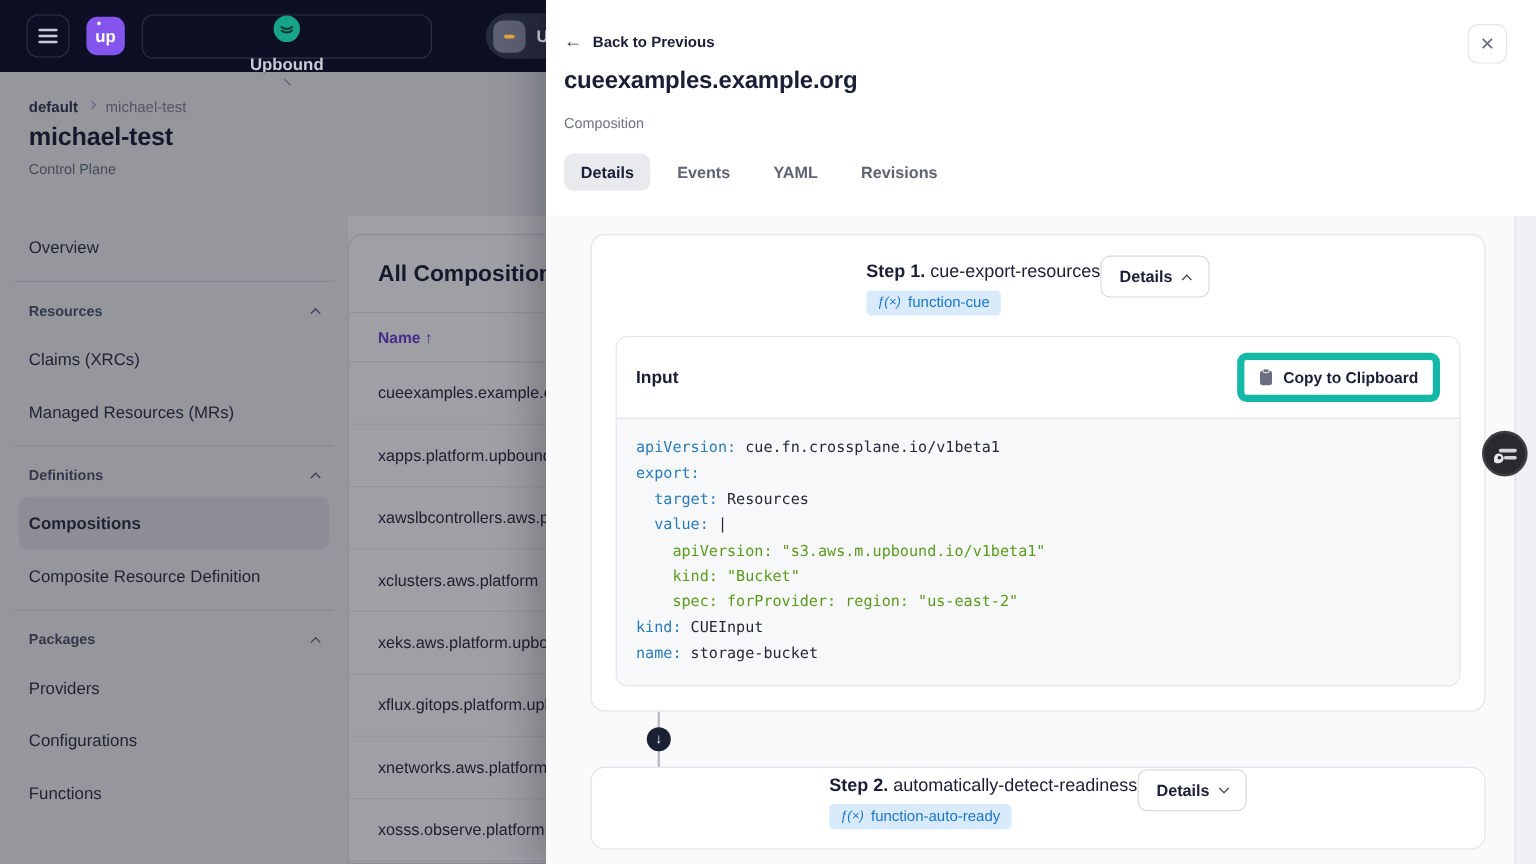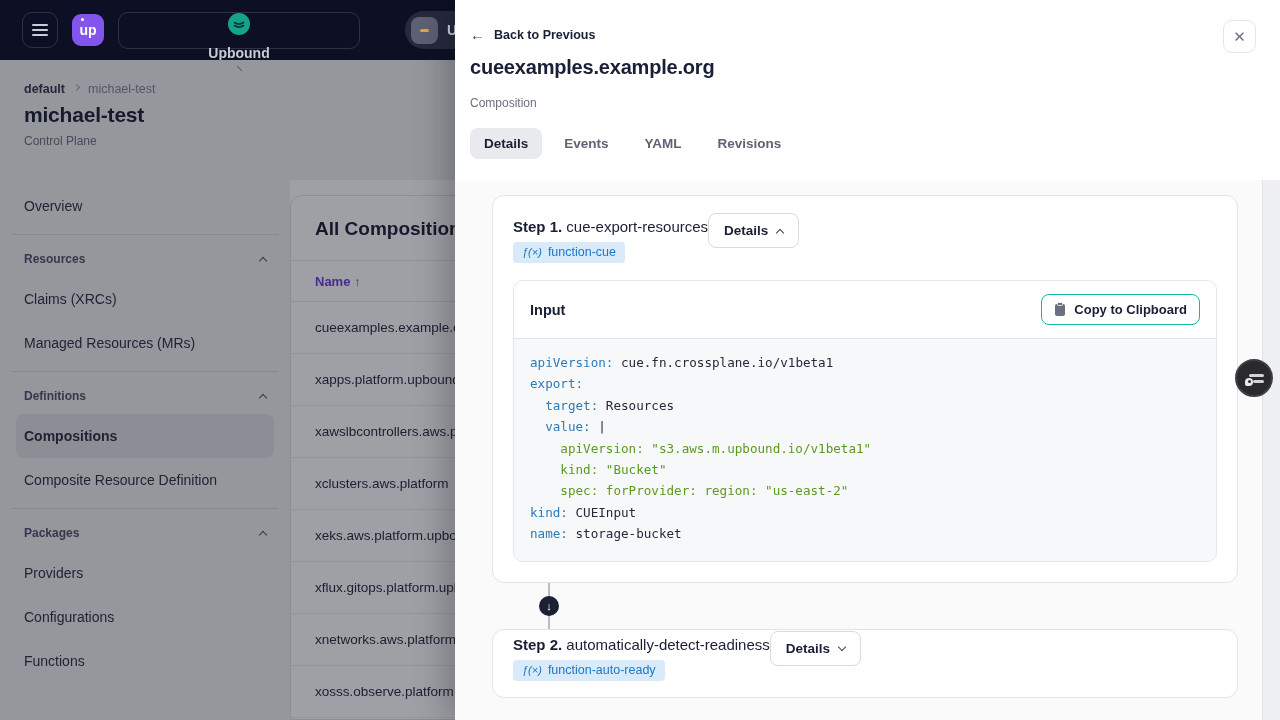--- a/index.html
+++ b/index.html
@@ -79,34 +79,34 @@
   .tabs{position:absolute;left:15px;top:128px;display:flex;align-items:center;gap:8px;}
   .tab{padding:8px 14px;font-size:13.5px;font-weight:bold;color:#5f6474;border-radius:8px;cursor:pointer;}
   .tab.active{background:#e9eaee;color:#1a1f36;}
 
   .pn-content{position:absolute;left:0;top:180px;width:825px;height:540px;background:#fafafb;
     padding:15px 42px 0 37px;overflow:hidden;}
   .scroll-gutter{position:absolute;right:0;top:180px;width:18px;height:540px;background:#eef0f3;
     border-left:1px solid #e0e1e7;z-index:11;}
 
   .step-card{background:#fff;border:1px solid var(--line);border-radius:12px;padding:17px 20px 20px;}
-  .step-head{display:flex;align-items:flex-start;justify-content:flex-start;}
+  .step-head{display:flex;align-items:flex-start;justify-content:center;}
   .step-title{font-size:15px;padding-top:5px;}
   .step-title b{font-weight:800;}
   .fn-badge{display:inline-flex;align-items:center;gap:6px;background:var(--badge-bg);color:var(--badge-text);
     font-size:12.5px;padding:3px 9px 4px;border-radius:4px;margin-top:7px;}
   .fn-badge .fx{font-style:italic;font-size:11px;}
   .details-btn{display:flex;align-items:center;gap:9px;border:1px solid #d9dade;border-radius:8px;
     background:#fff;padding:9px 15px;font-size:13.5px;font-weight:bold;color:#1a1f36;cursor:pointer;}
   .details-btn .chev{width:6px;height:6px;color:#3c4157;}
 
   .input-card{margin-top:17px;border:1px solid var(--line);border-radius:10px;overflow:hidden;}
   .input-head{display:flex;align-items:center;justify-content:space-between;padding:13px 16px;background:#fff;}
   .input-title{font-size:14.5px;font-weight:800;}
-  .copy-btn{display:flex;align-items:center;gap:8px;border:1px solid #14b8a6;border-radius:8px;background:#fff;
+  .copy-btn{display:flex;align-items:center;gap:8px;border:6px solid #14b8a6;border-radius:8px;background:#fff;
     padding:7px 12px;font-size:13px;font-weight:bold;color:#1a1f36;cursor:pointer;}
   .code{background:#f7f8f9;border-top:1px solid var(--line);padding:13px 16px 16px;
     font-family:"DejaVu Sans Mono","Liberation Mono",monospace;font-size:12.6px;line-height:21.4px;white-space:pre;}
   .c-key{color:var(--code-key);}
   .c-plain{color:#24293a;}
   .c-str{color:var(--code-string);}
 
   .connector{position:relative;height:46px;margin-left:47px;width:20px;}
   .connector .cline{position:absolute;left:9px;top:0;width:1.5px;height:46px;background:#b9bbc6;}
   .connector .cnode{position:absolute;left:0;top:13px;width:20px;height:20px;border-radius:50%;

